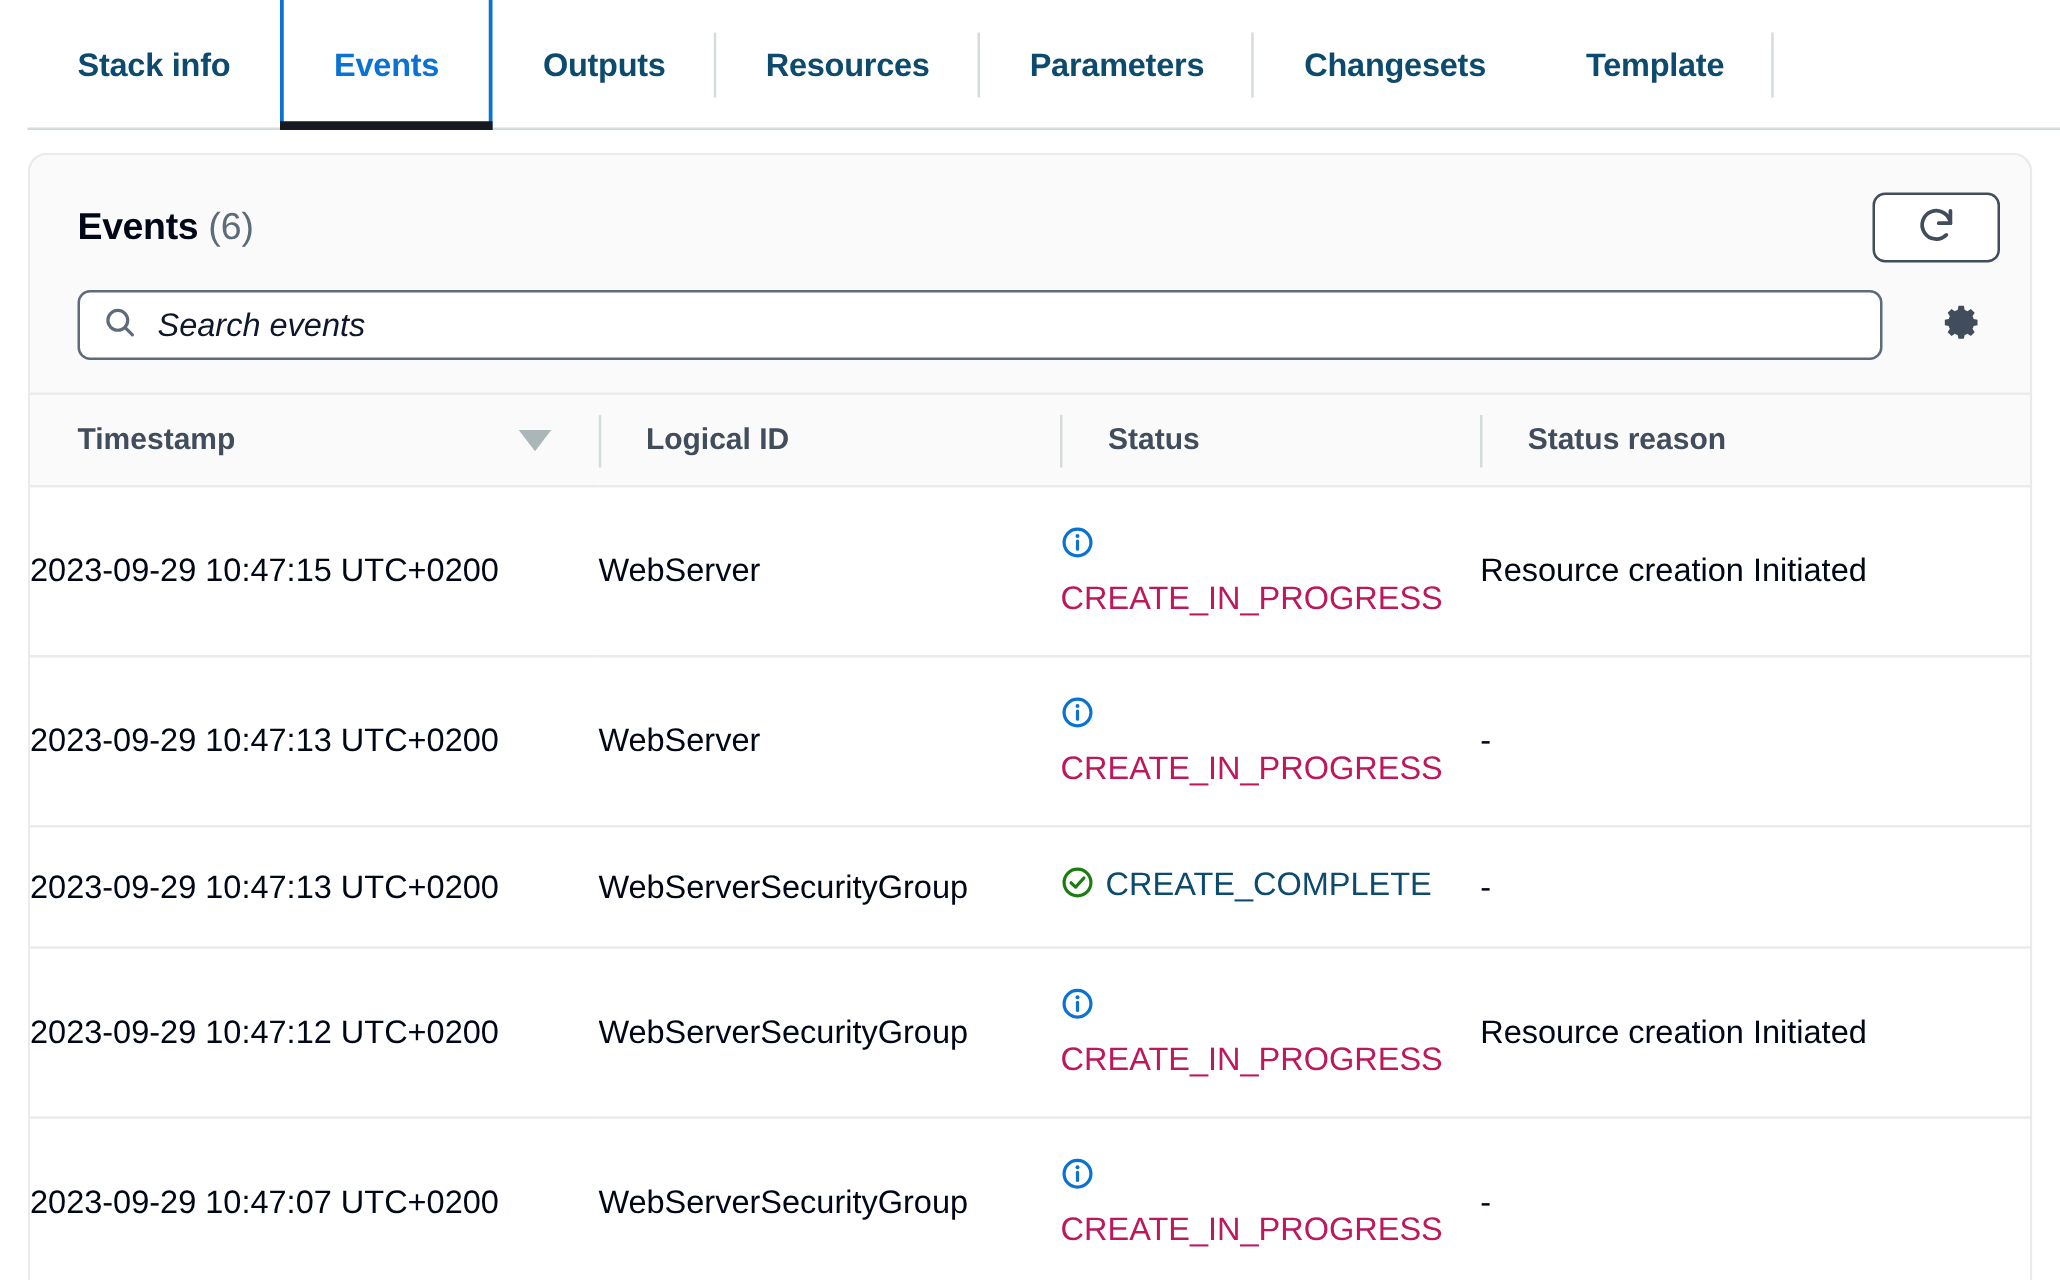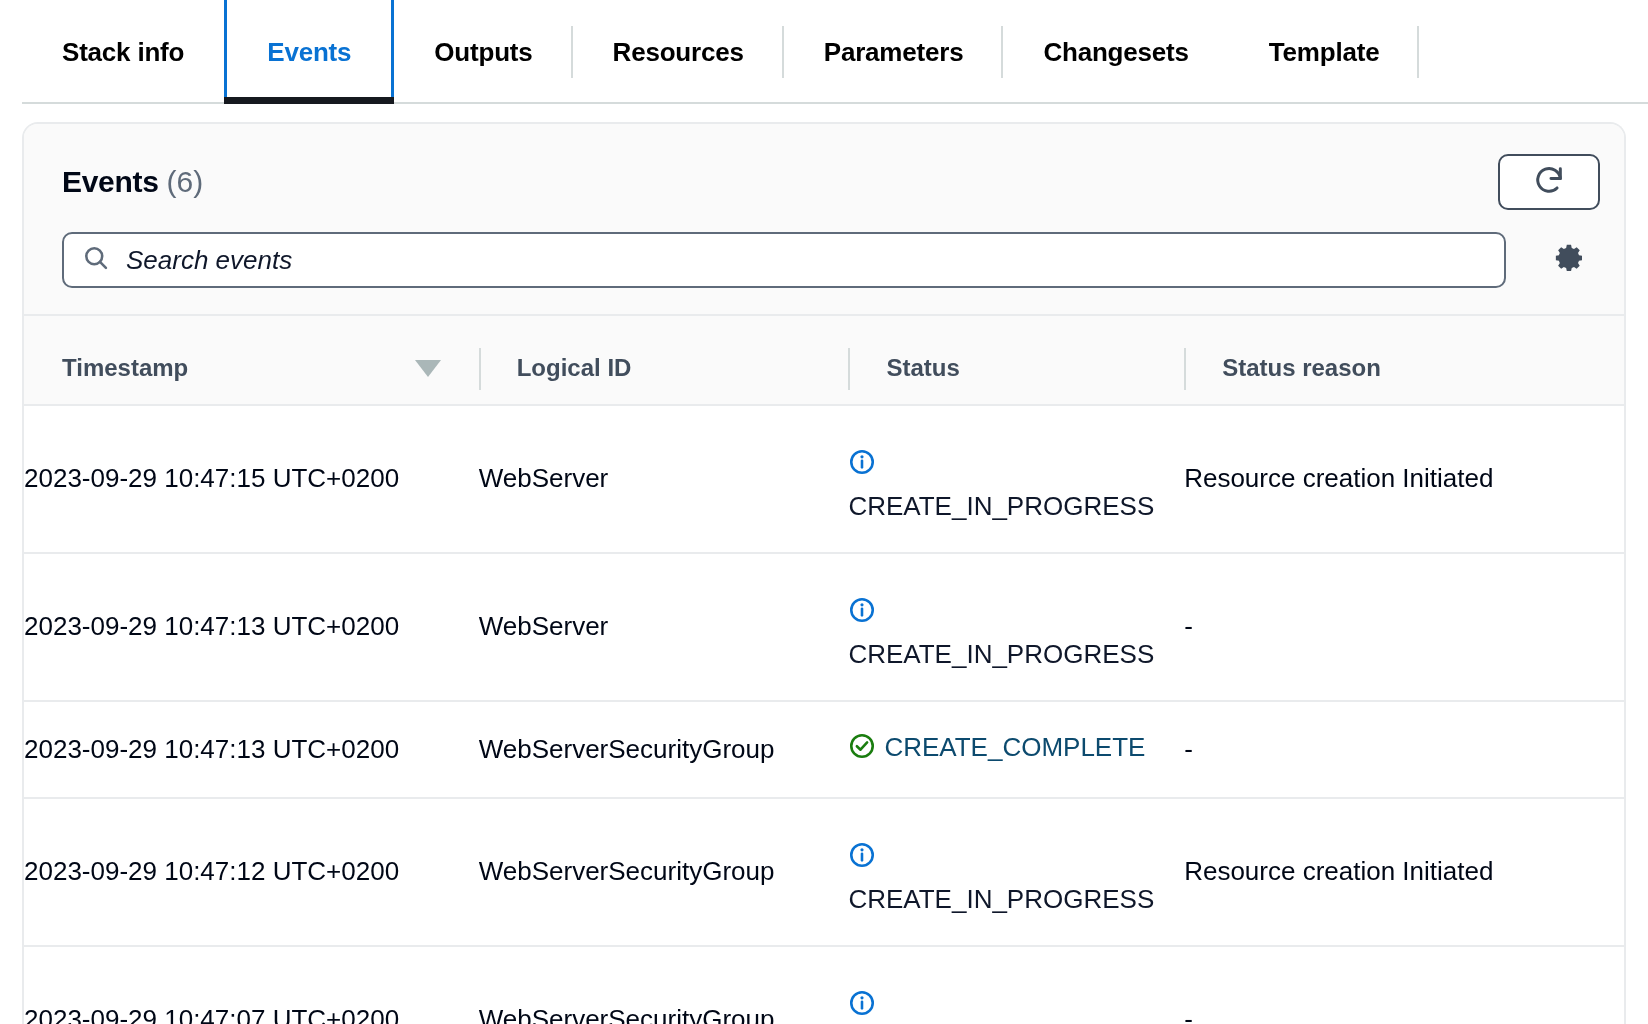--- a/index.html
+++ b/index.html
@@ -30,21 +30,21 @@
     background: #d5dbdb;
   }
   .tab {
     position: relative;
     display: flex;
     align-items: center;
     justify-content: center;
     padding: 0 40px;
     font-size: 26px;
     font-weight: bold;
-    color: #000000;
+    color: #0c4a6e;
     cursor: pointer;
     white-space: nowrap;
     letter-spacing: -0.2px;
   }
   .tab .tab-sep {
     position: absolute;
     right: 0;
     top: 26px;
     bottom: 26px;
     width: 2px;
@@ -159,21 +159,20 @@
   .col-ts    { width: 428px; }
   .col-lid   { width: 348px; }
   .col-st    { width: 316px; }
   .col-sr    { width: 414px; }
 
   .th-inner {
     display: flex;
     align-items: center;
     padding-left: 38px;
     position: relative;
-    margin-top: 16px;
   }
   .th-divider {
     position: absolute;
     left: 0; top: -6px;
     width: 2px; height: 42px;
     background: #d5dbdb;
   }
   .sort-caret {
     margin-left: auto;
     margin-right: 38px;
@@ -199,21 +198,21 @@
   .status-wrap {
     display: block;
     font-size: 26px;
     line-height: 1.5;
   }
   .status-wrap .st-icon {
     display: inline-block;
     vertical-align: -4px;
     margin-right: 8px;
   }
-  .status-inprogress { color: #0f172a; margin-top: 12px; }
+  .status-inprogress { color: #be185d; }
   .status-complete   { color: #0c4a6e; }
 </style>
 </head>
 <body>
 
 <div class="tabbar" id="tabbar">
     <div class="tab">
       <span>Stack info</span>
     </div>
     <div class="tab active">

